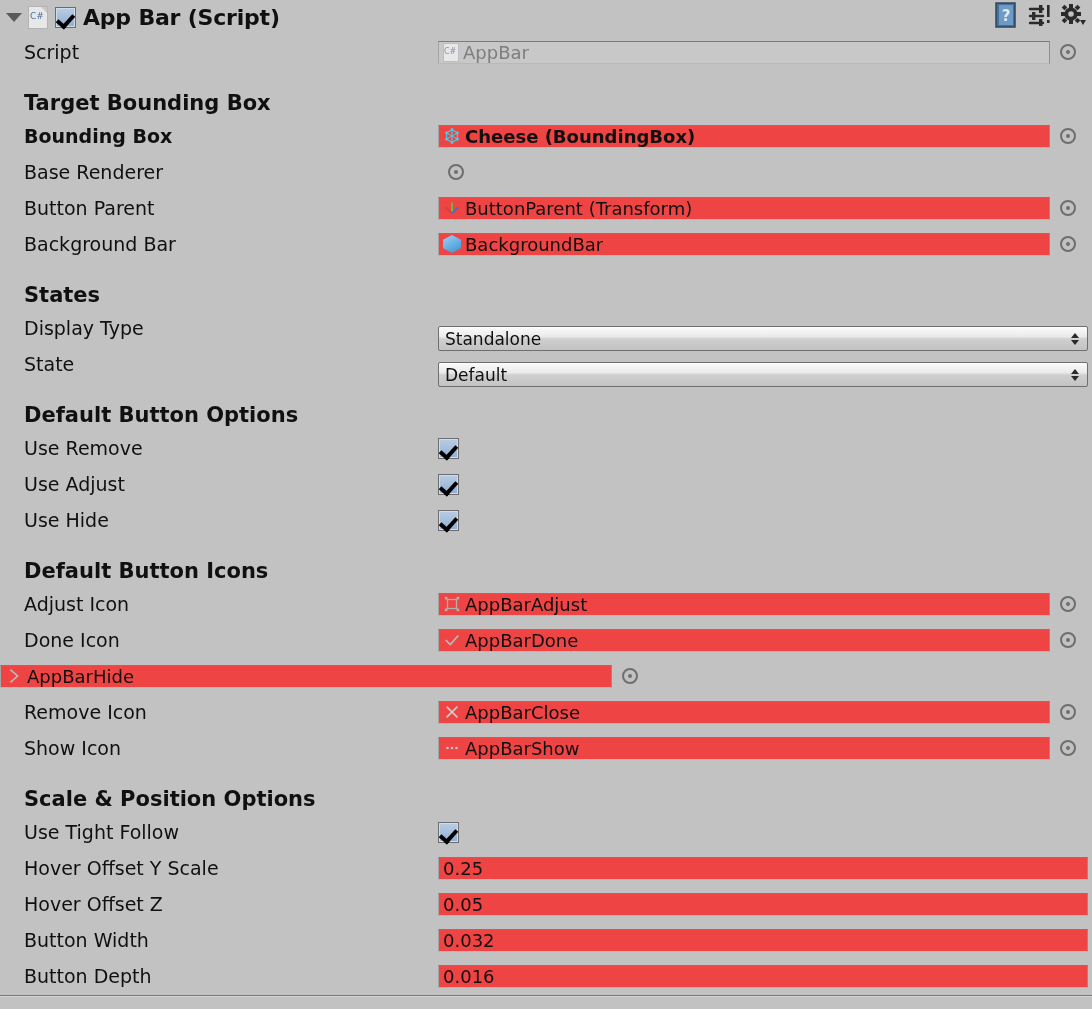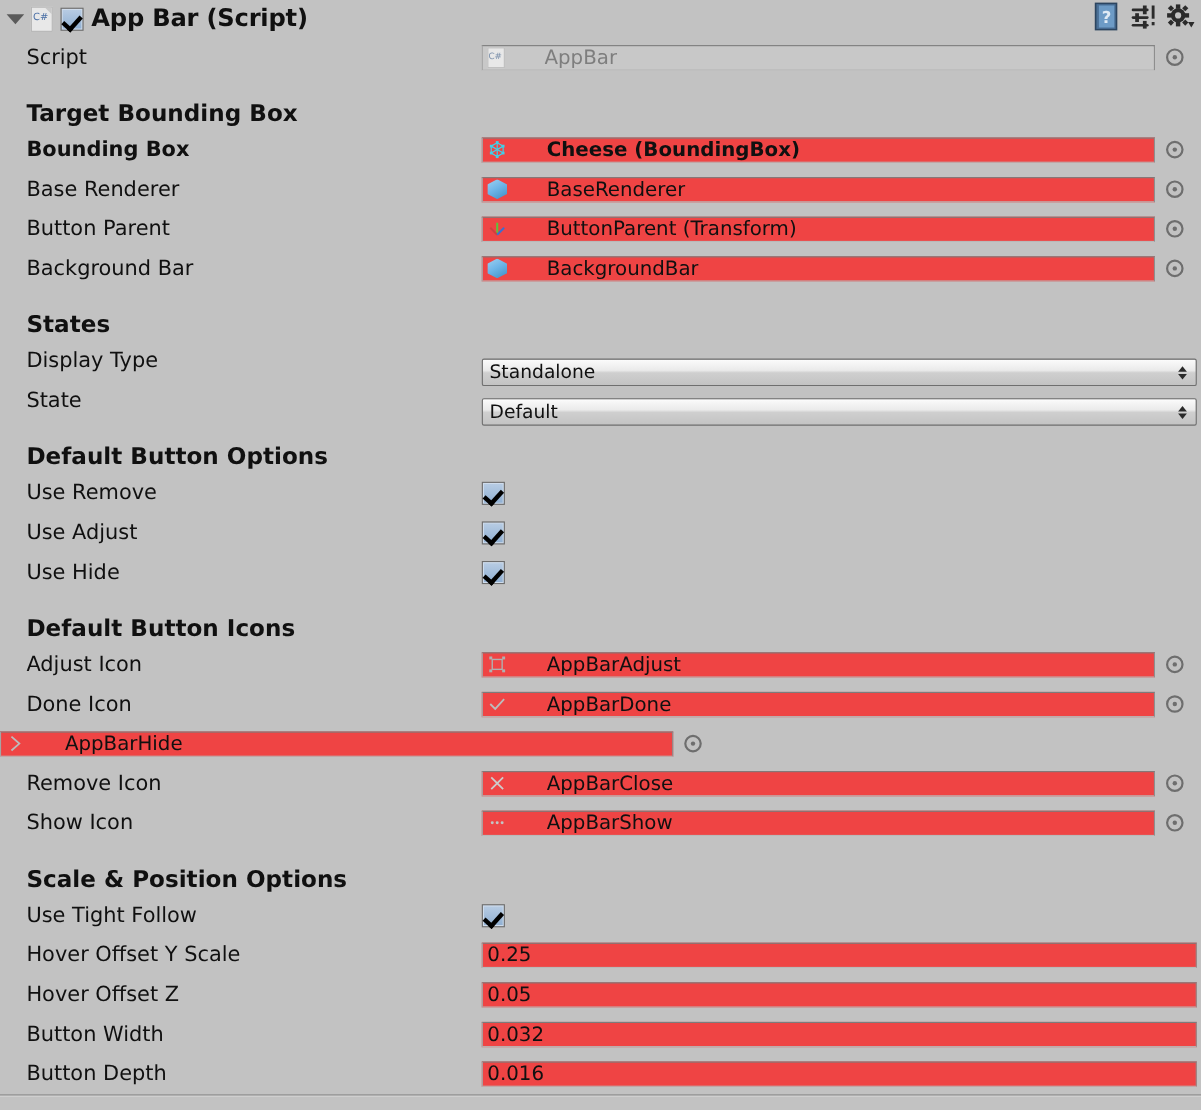--- a/index.html
+++ b/index.html
@@ -119,21 +119,21 @@
     border-top-color: #7c7c7c;
     border-left-color: #a5a5a5;
     border-bottom-color: #b9b9b9;
     display: flex;
     align-items: center;
     padding: 0 4px;
     font-size: 18px;
     overflow: hidden;
     cursor: text;
   }
-  .field.obj { width: 612px; cursor: pointer; gap: 32px; }
+  .field.obj { width: 612px; cursor: pointer; }
   .field.num { width: 650px; }
   .field.disabled { background: #c8c8c8; color: #7e7e7e; cursor: default; }
   .field .txt { white-space: nowrap; overflow: hidden; }
   .field.bold .txt { font-weight: bold; }
 
   .picker {
     width: 16px; height: 16px;
     border-radius: 50%;
     border: 2px solid #6e6e6e;
     margin-left: 10px;
@@ -281,24 +281,20 @@
         <rect x="14.6" y="12.1" width="2.8" height="2.8"></rect>
       </g>
     </svg>
     <span class="txt">Cheese (BoundingBox)</span>
   </div>
   <div class="picker"></div>
 </div>
 
 <div class="row">
   <div class="label">Base Renderer</div>
-  <div class="field obj">
-    <span class="mini cube"></span>
-    <span class="txt">BaseRenderer</span>
-  </div>
   <div class="picker"></div>
 </div>
 
 <div class="row">
   <div class="label">Button Parent</div>
   <div class="field obj">
     <svg class="mini" viewBox="0 0 20 20">
       <line x1="10" y1="16" x2="10" y2="4" stroke="#5ec33c" stroke-width="2"></line>
       <line x1="10" y1="16" x2="3" y2="9" stroke="#d04040" stroke-width="2"></line>
       <line x1="10" y1="16" x2="17" y2="9" stroke="#3b6fd0" stroke-width="2"></line>

